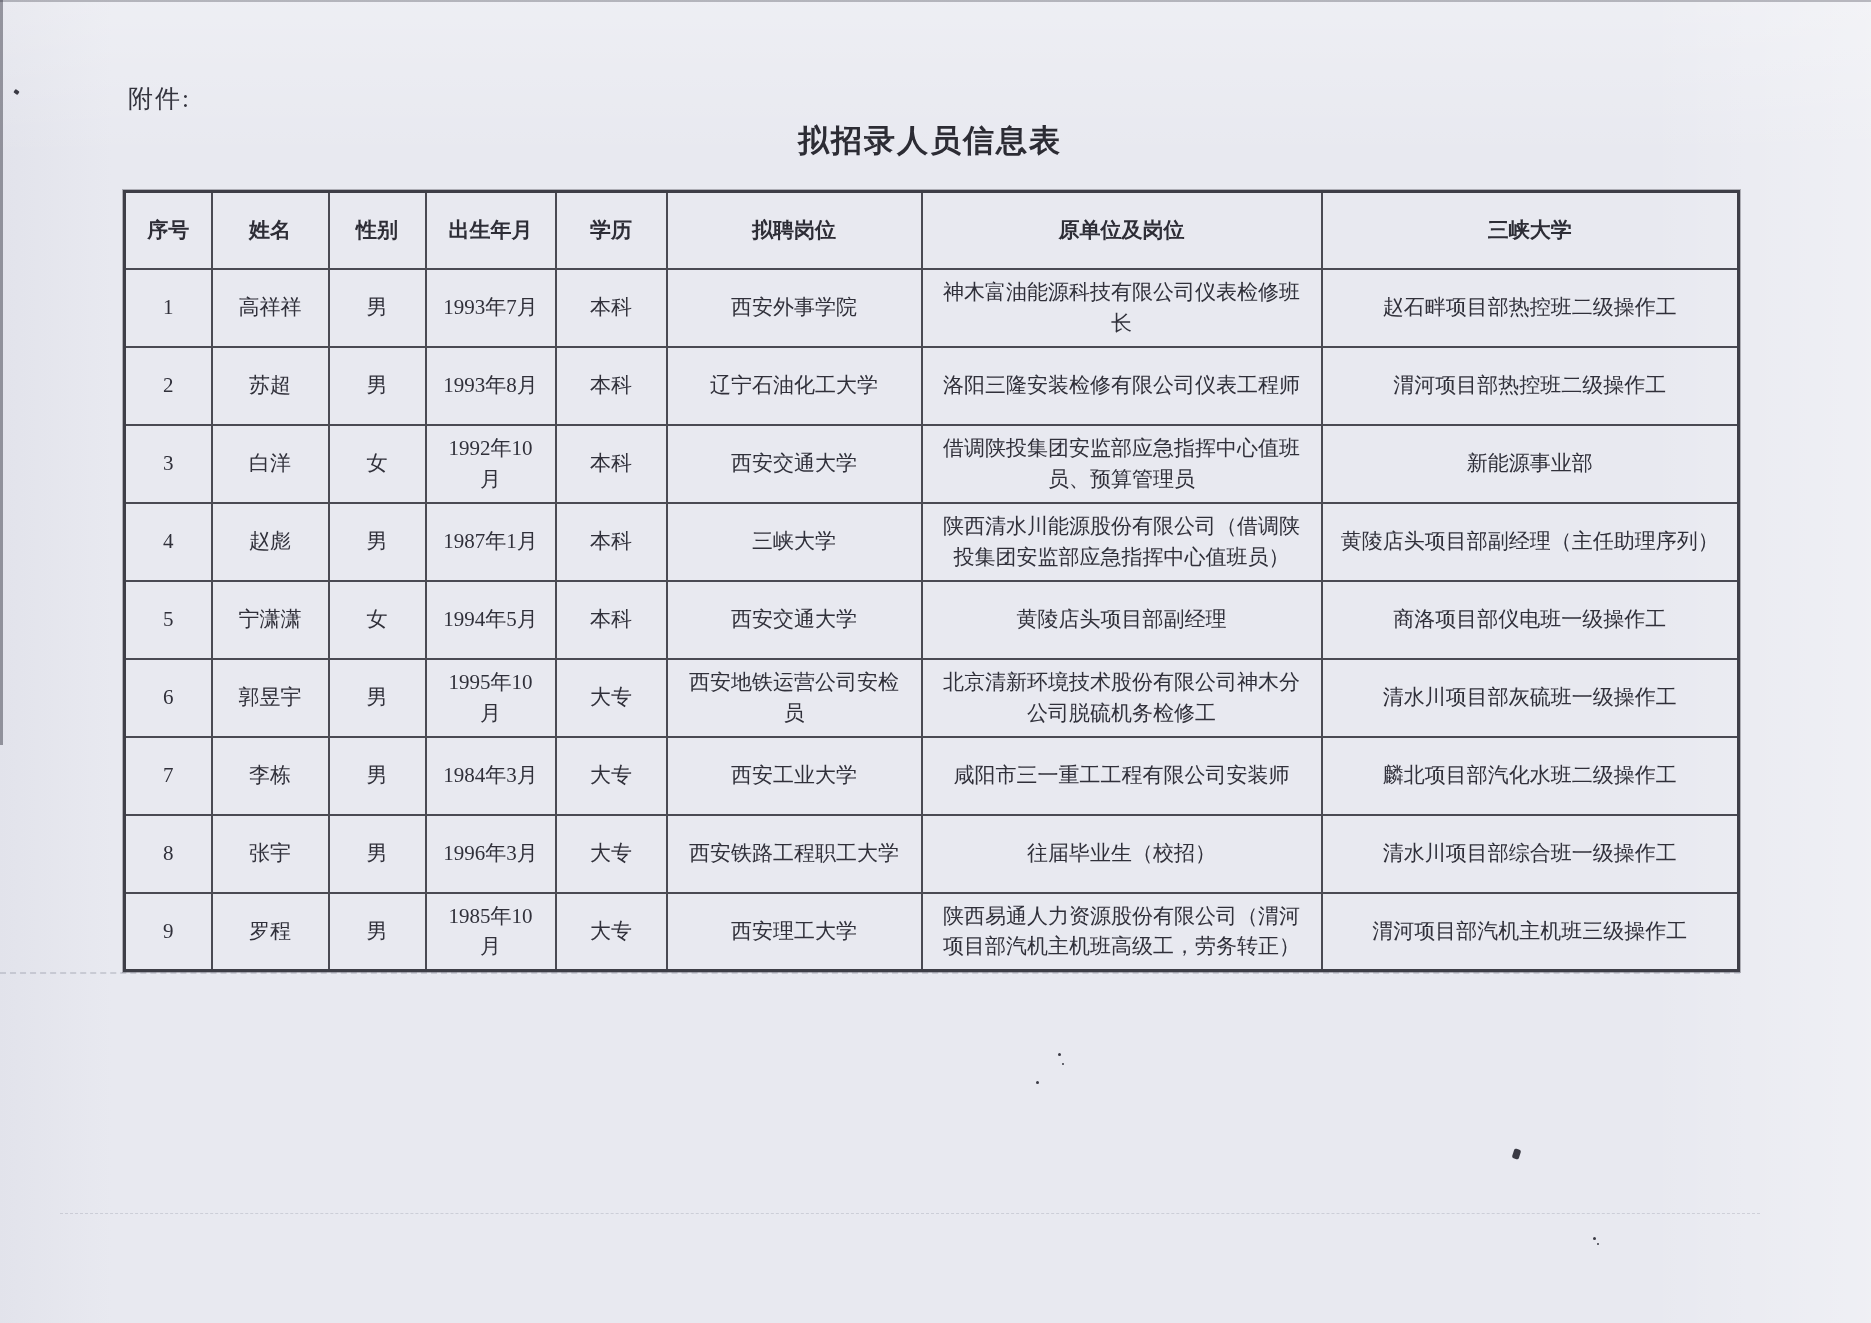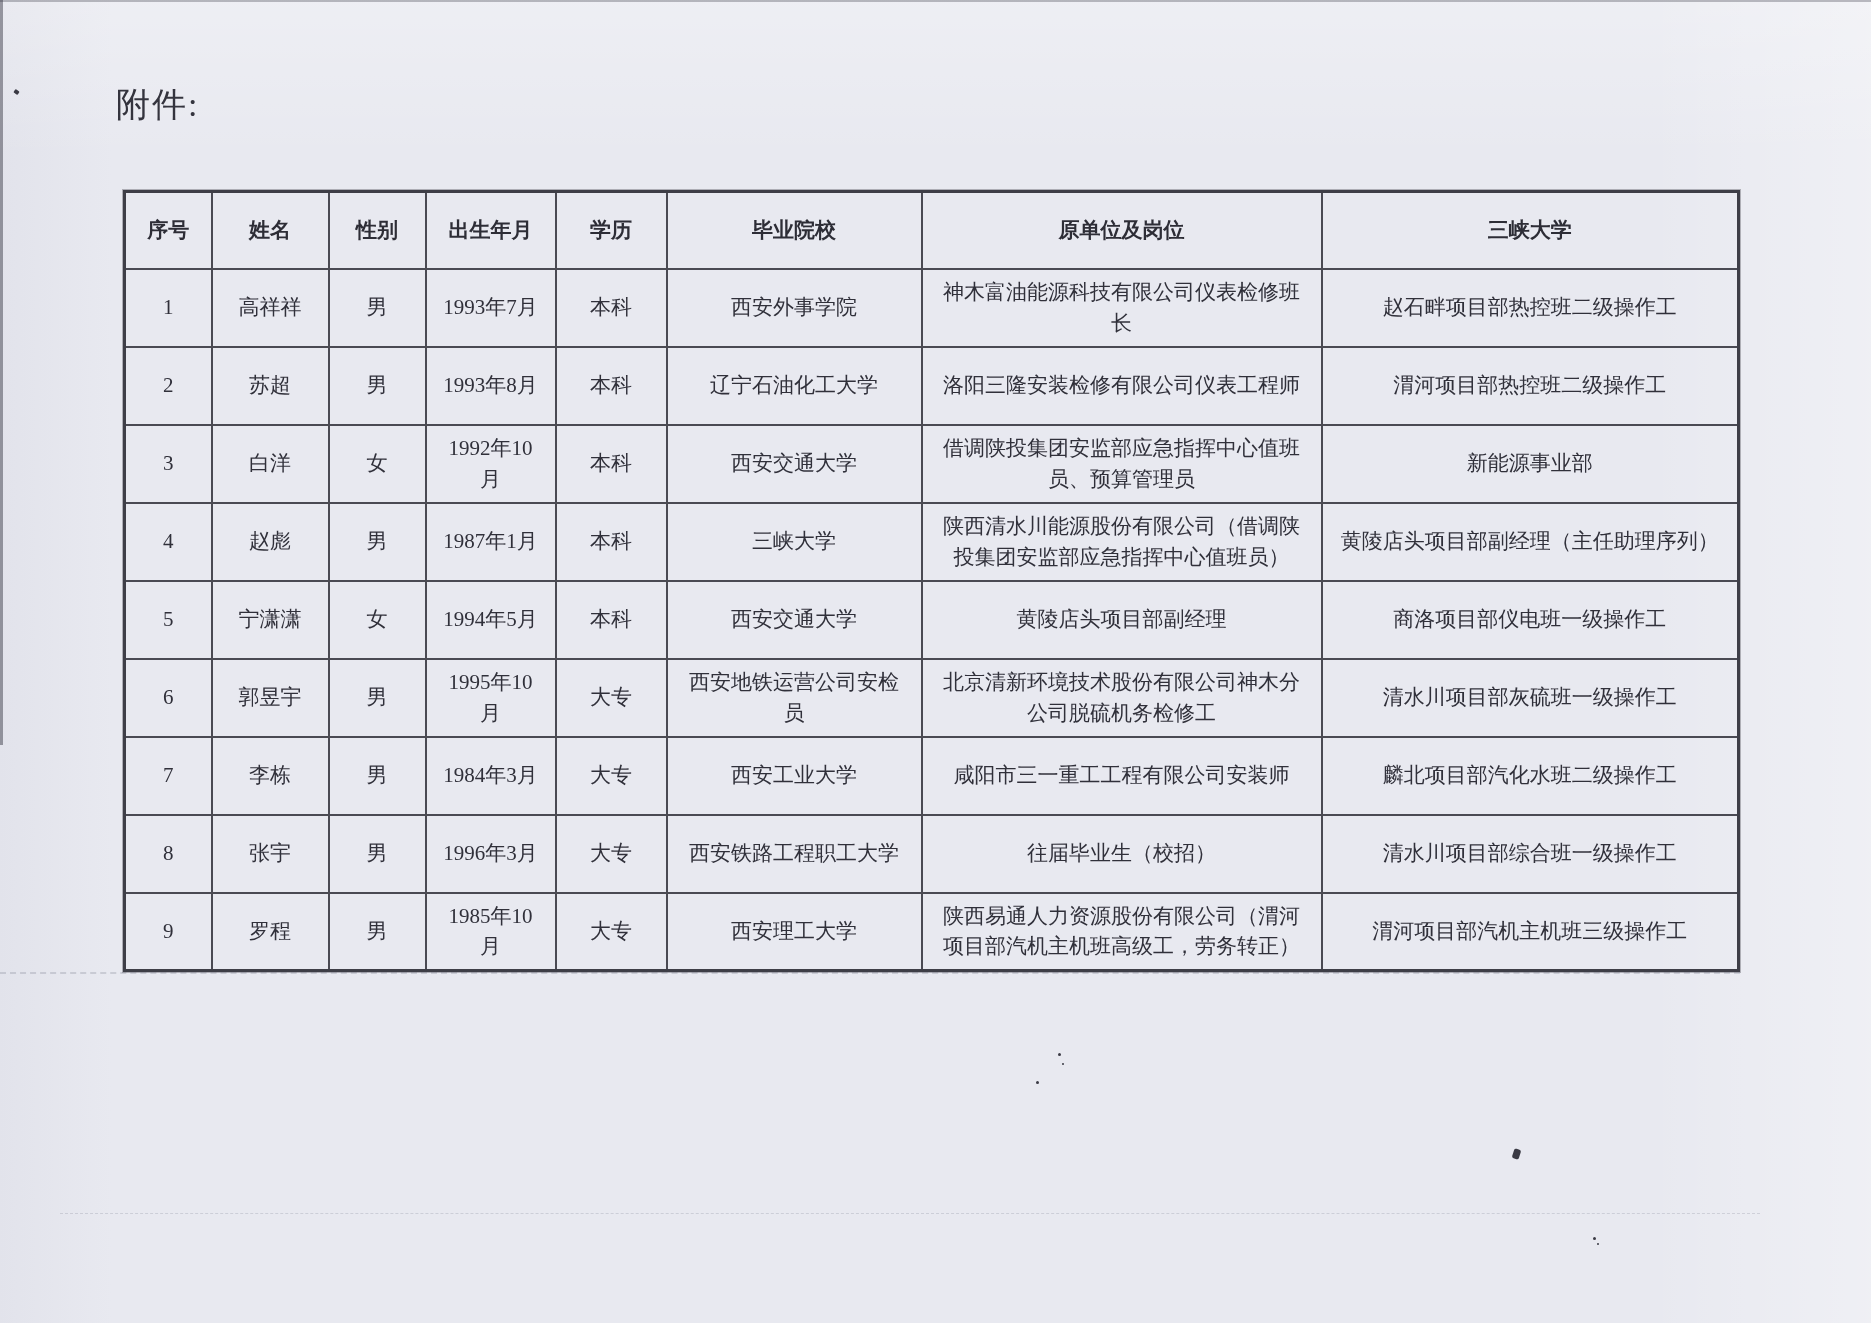--- a/index.html
+++ b/index.html
@@ -11,22 +11,22 @@
     position:relative;
   }
   .page{
     position:absolute;inset:0;
     background:
       linear-gradient(180deg, rgba(255,255,255,0.25) 0%, rgba(255,255,255,0) 12%),
       linear-gradient(90deg, rgba(205,206,218,0.22) 0%, rgba(255,255,255,0) 6%, rgba(255,255,255,0) 88%, rgba(255,255,255,0.30) 100%),
       #e8e9f0;
   }
   .attachment{
-    position:absolute;left:116px;top:82px;
-    font-size:34px;letter-spacing:2px;color:#34343e;
+    position:absolute;left:128px;top:82px;
+    font-size:25px;letter-spacing:2px;color:#34343e;
   }
   .doc-title{
     position:absolute;left:123px;top:120px;width:1614px;
     text-align:center;
     font-family:"Liberation Sans","DejaVu Sans",sans-serif;
     font-weight:700;font-size:31px;letter-spacing:2px;color:#2c2c34;
   }
   table.info-table{
     position:absolute;left:123px;top:190px;
     width:1614px;
@@ -62,40 +62,41 @@
   .fold1{position:absolute;left:0;top:972px;width:1740px;height:0;border-top:2px dashed rgba(96,98,120,0.22);}
   .fold2{position:absolute;left:60px;top:1213px;width:1700px;height:0;border-top:1px dashed rgba(96,98,120,0.20);}
 </style>
 </head>
 <body>
 
 <div class="page">
 
   <div class="attachment">附件:</div>
 
+  <div class="doc-title">拟招录人员信息表</div>
 
   <table class="info-table">
     <colgroup>
       <col style="width:87px">
         <col style="width:117px">
         <col style="width:97px">
         <col style="width:130px">
       <col style="width:111px">
         <col style="width:255px">
         <col style="width:400px">
         <col style="width:417px">
     </colgroup>
     <thead>
       <tr id="head-row">
           <th>序号</th>
           <th>姓名</th>
           <th>性别</th>
           <th>出生年月</th>
           <th>学历</th>
-          <th>毕业院校</th>
+          <th>拟聘岗位</th>
           <th>原单位及岗位</th>
           <th>三峡大学</th>
         </tr>
     </thead>
     <tbody id="body-rows">
         <tr>
           <td>1</td>
           <td>高祥祥</td>
           <td>男</td>
           <td>1993年7月</td>

